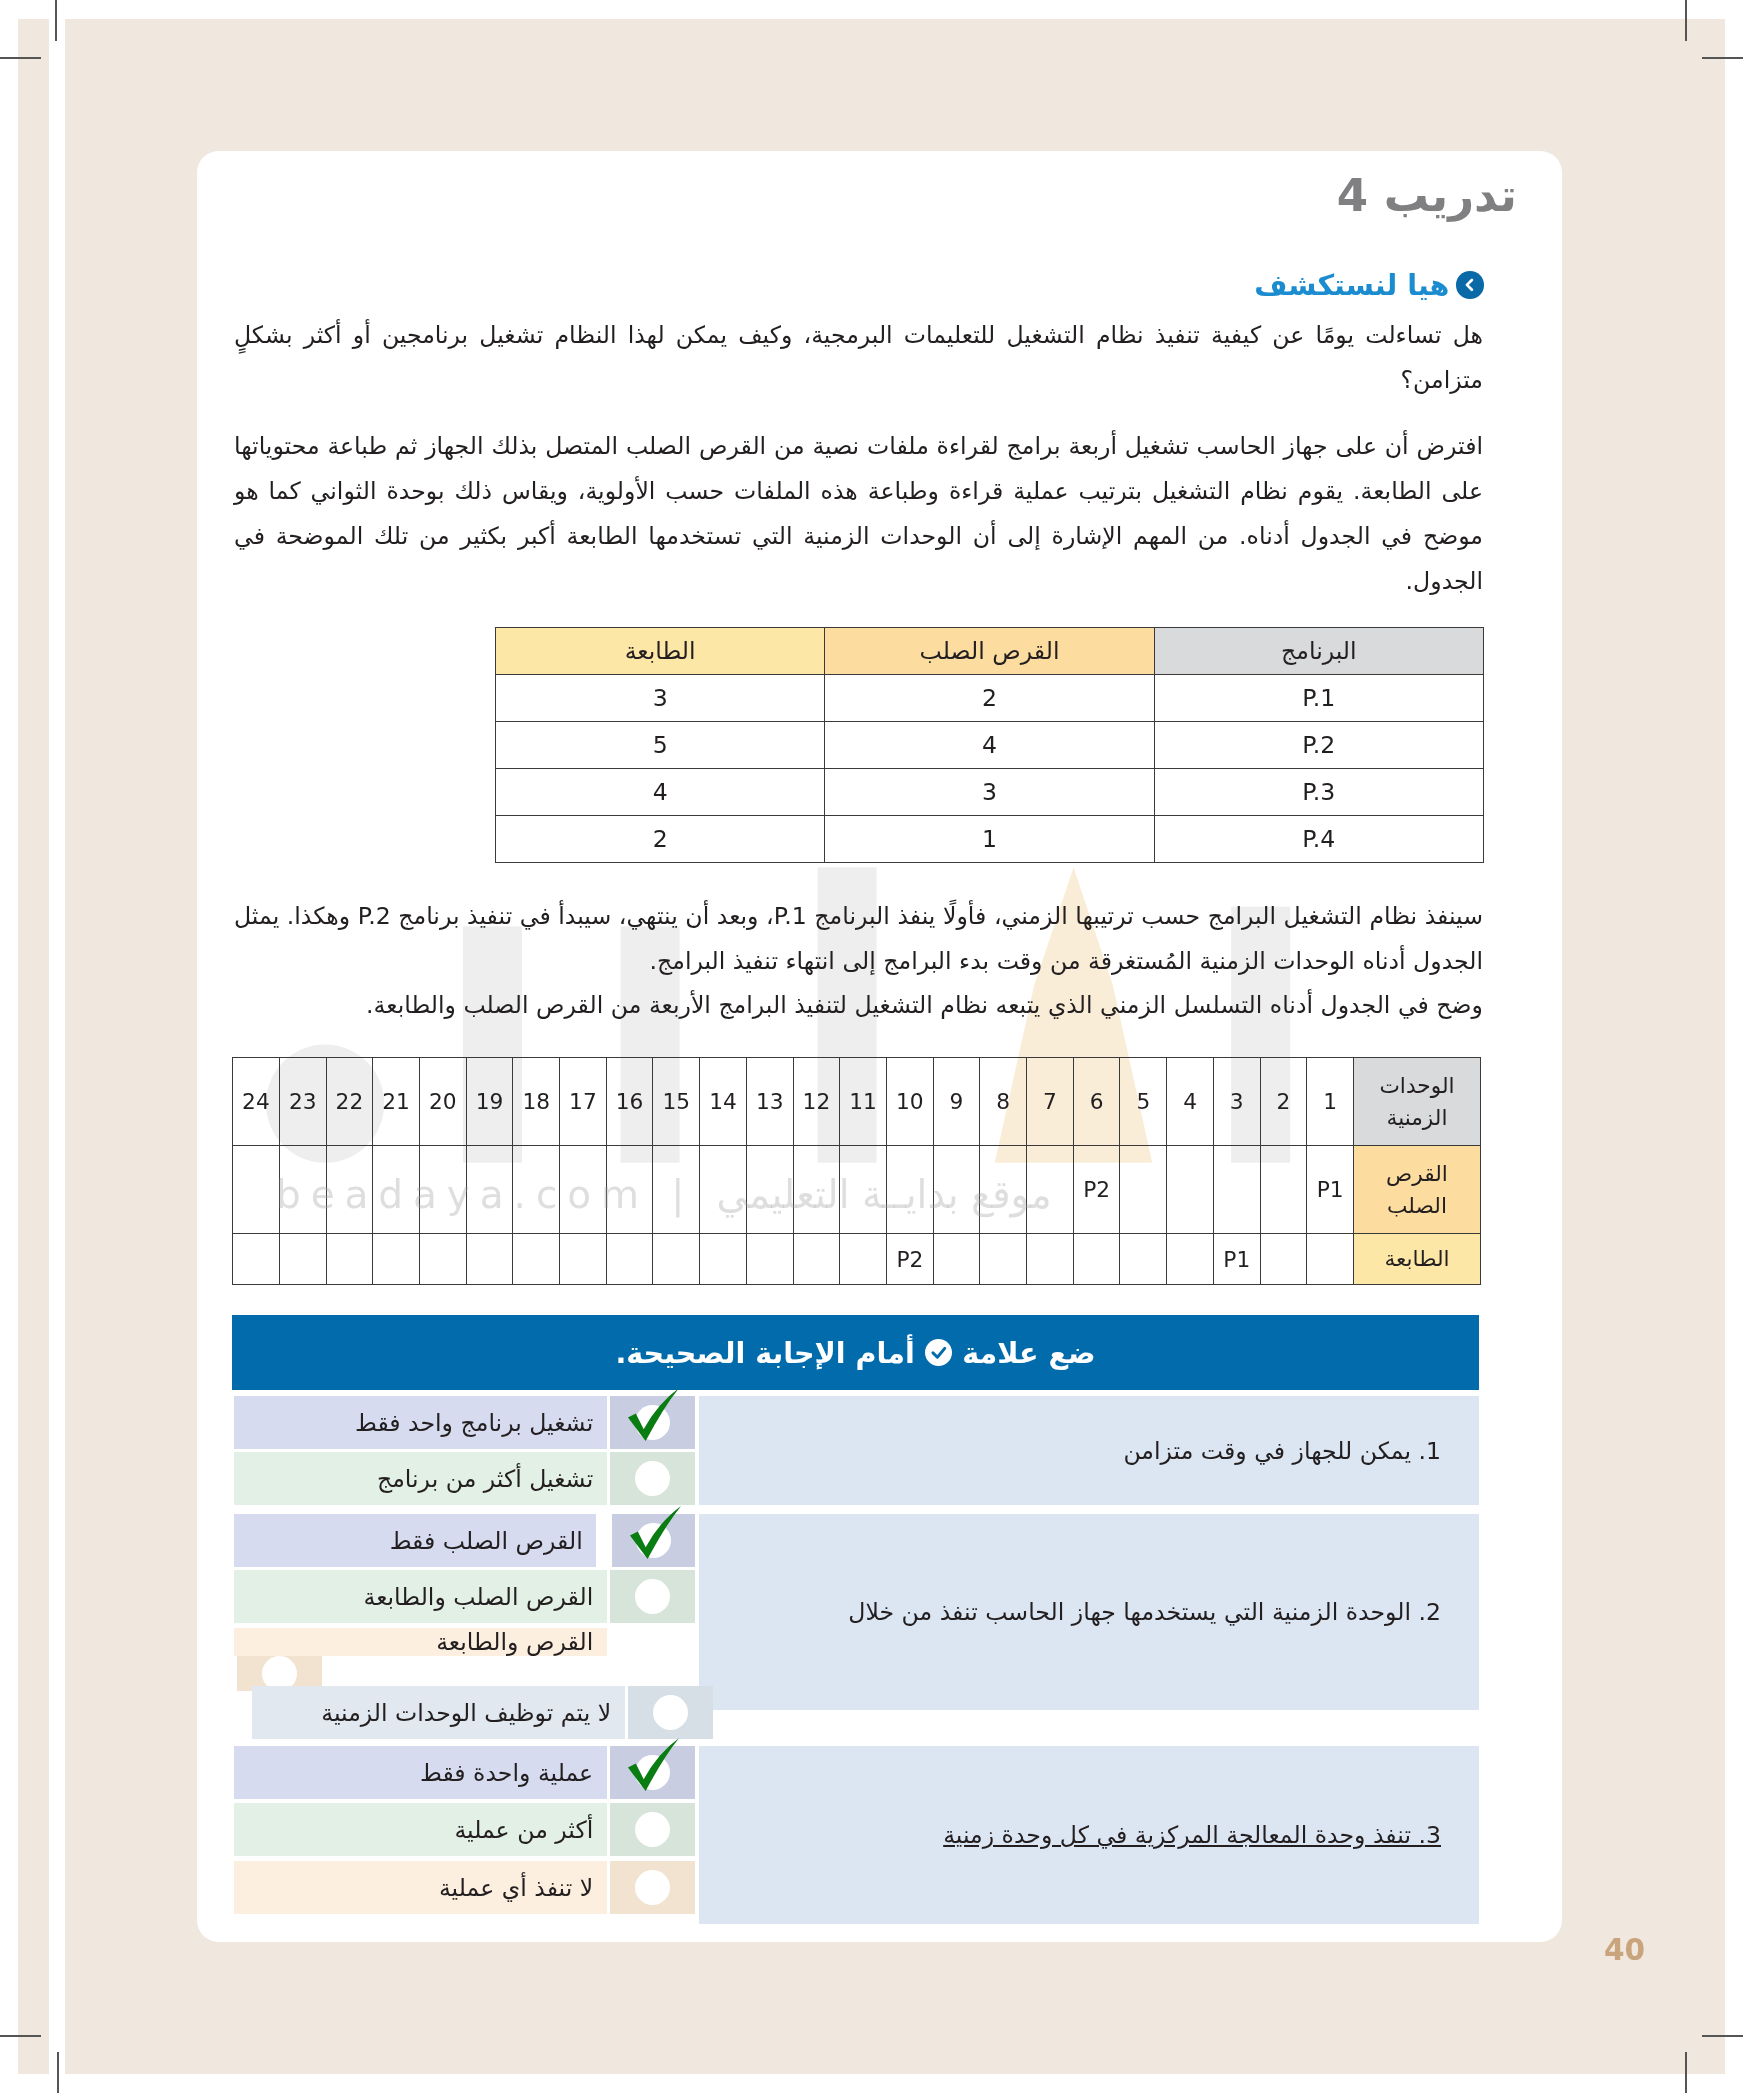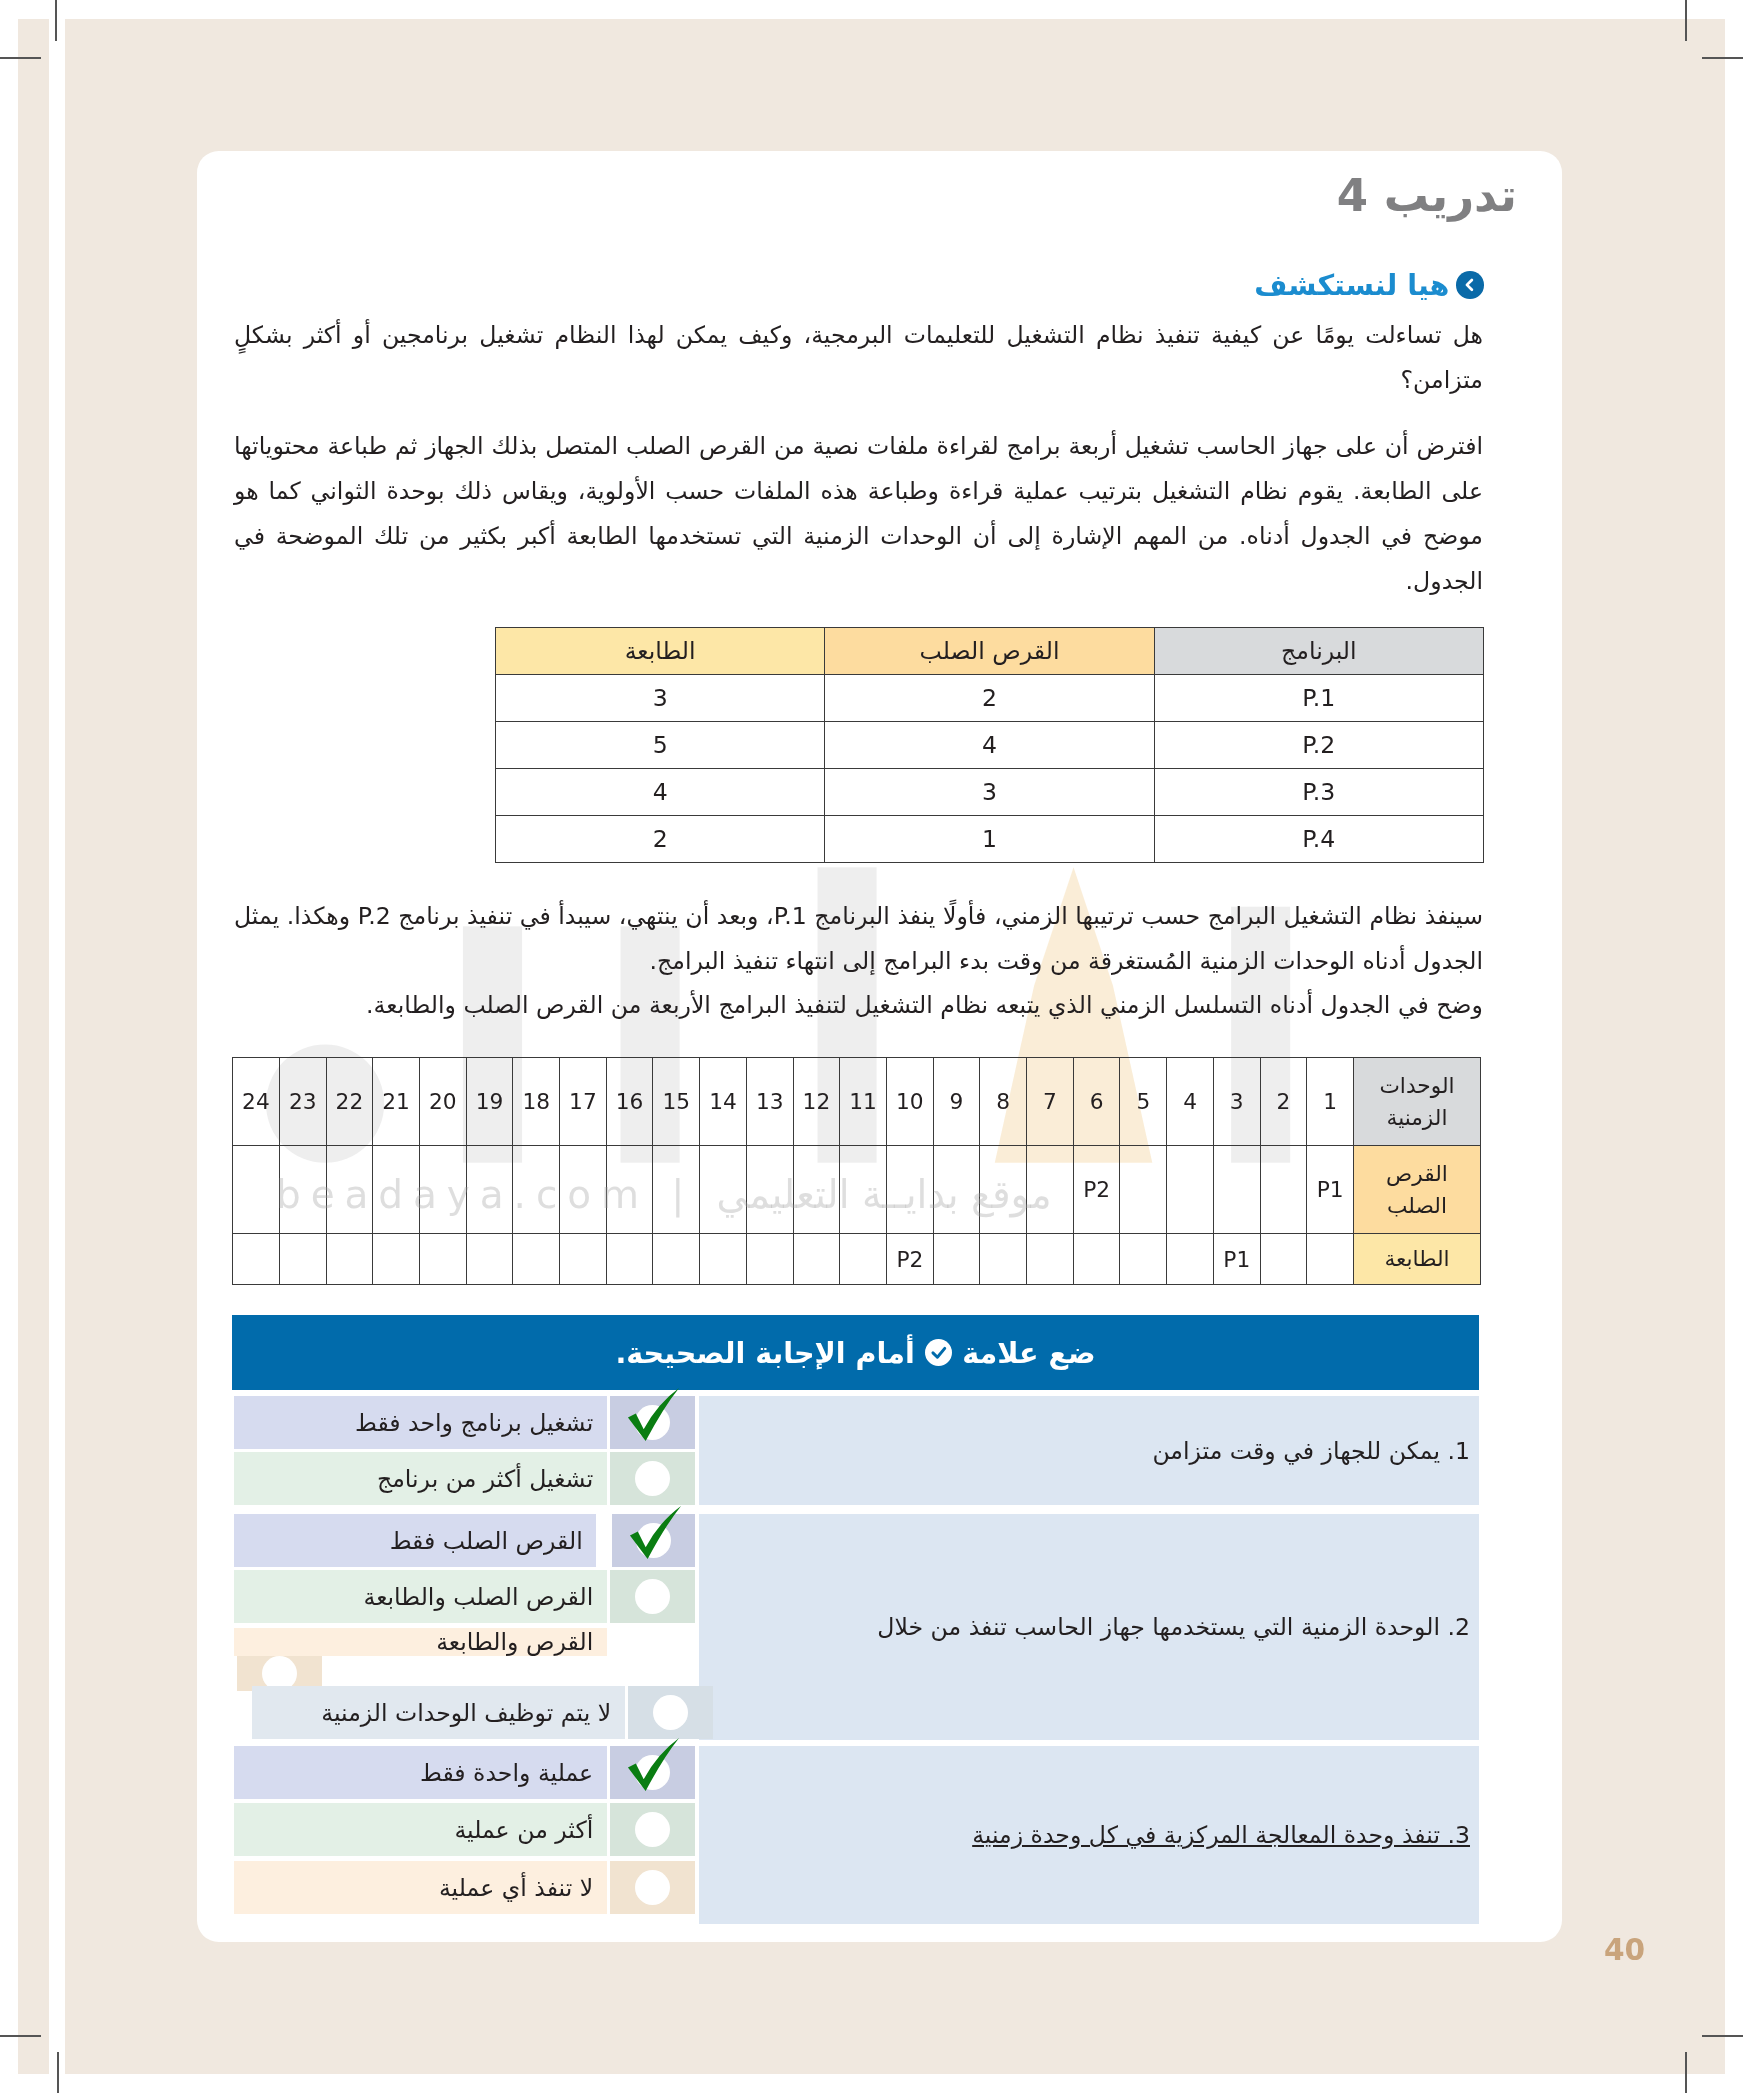--- a/index.html
+++ b/index.html
@@ -29,21 +29,21 @@
   .t2 tr.r3 td{height:50px;}
   .lab-gray{background:#d8dadc;}
   .lab-amber{background:#fddc9f;}
   .lab-yellow{background:#fde7a7;}
   .watermark{position:absolute;left:276px;top:1172px;font-size:39px;letter-spacing:9.9px;color:rgba(160,160,160,0.35);white-space:nowrap;pointer-events:none;}
   .wm-logo{position:absolute;left:266px;top:867px;width:1231px;height:296px;pointer-events:none;}
   
   .quiz-head{position:absolute;left:232px;top:1315px;width:1247px;height:75px;background:#016bab;color:#fff;font-size:28.6px;font-weight:bold;display:flex;align-items:center;justify-content:center;direction:rtl;gap:9.9px;}
   .quiz-head .ok{width:27.6px;height:27.6px;border-radius:50%;background:#fff;display:inline-flex;align-items:center;justify-content:center;}
   .q{position:absolute;left:232px;width:1247px;}
-  .qtext{position:absolute;left:467px;top:0;width:780px;background:#dce6f2;font-size:23.6px;color:#231f20;direction:rtl;display:flex;align-items:center;padding-right:9px;box-sizing:border-box;}
+  .qtext{position:absolute;left:467px;top:0;width:780px;background:#dce6f2;font-size:23.6px;color:#231f20;direction:rtl;display:flex;align-items:center;padding-right:38px;box-sizing:border-box;}
   .opt{position:absolute;left:2px;width:461px;height:53px;display:flex;}
   .opt .otext{width:373px;height:100%;font-size:23.6px;color:#231f20;direction:rtl;display:flex;align-items:center;padding-right:13.8px;box-sizing:border-box;}
   .opt .obox{width:85px;margin-left:3px;height:100%;display:flex;align-items:center;justify-content:center;position:relative;}
   .opt .circle{width:35px;height:35px;border-radius:50%;background:#fff;}
   .opt .check{position:absolute;left:13.8px;top:-9.9px;}
   .c-lav .otext{background:#d6dbef}.c-lav .obox{background:#c8cde2}
   .c-grn .otext{background:#e3f0e6}.c-grn .obox{background:#d6e4da}
   .c-pch .otext{background:#fdefdf}.c-pch .obox{background:#f1e3d0}
   .c-blu .otext{background:#e1e8ef}.c-blu .obox{background:#d6dfe6}
   .pagenum{position:absolute;left:1604px;top:1933px;font-size:29.6px;font-weight:bold;color:#c9a47c;}
@@ -232,21 +232,21 @@
         </div>
       </div>
       <div class="opt c-grn" style="top: 56px;">
         <div class="otext">تشغيل أكثر من برنامج</div>
         <div class="obox">
           <div class="circle"></div>
         </div>
       </div>
     </div>
     <div class="q" style="top: 1514px; height: 226px;">
-      <div class="qtext" style="height: 226px;">2. الوحدة الزمنية التي يستخدمها جهاز الحاسب تنفذ من خلال</div>
+      <div class="qtext" style="height: 196px;">2. الوحدة الزمنية التي يستخدمها جهاز الحاسب تنفذ من خلال</div>
       <div class="opt c-lav" style="top: 0px; gap: 13px;">
         <div class="otext">القرص الصلب فقط</div>
         <div class="obox">
           <div class="circle"></div>
           <svg class="check" width="59" height="57" viewBox="0 0 60 58">
             <path d="M4 32 L12 28 L20 44 Q34 18 56 2 Q40 22 22 56 Z" fill="#0a7d12"></path>
           </svg>
         </div>
       </div>
       <div class="opt c-grn" style="top: 56px;">

